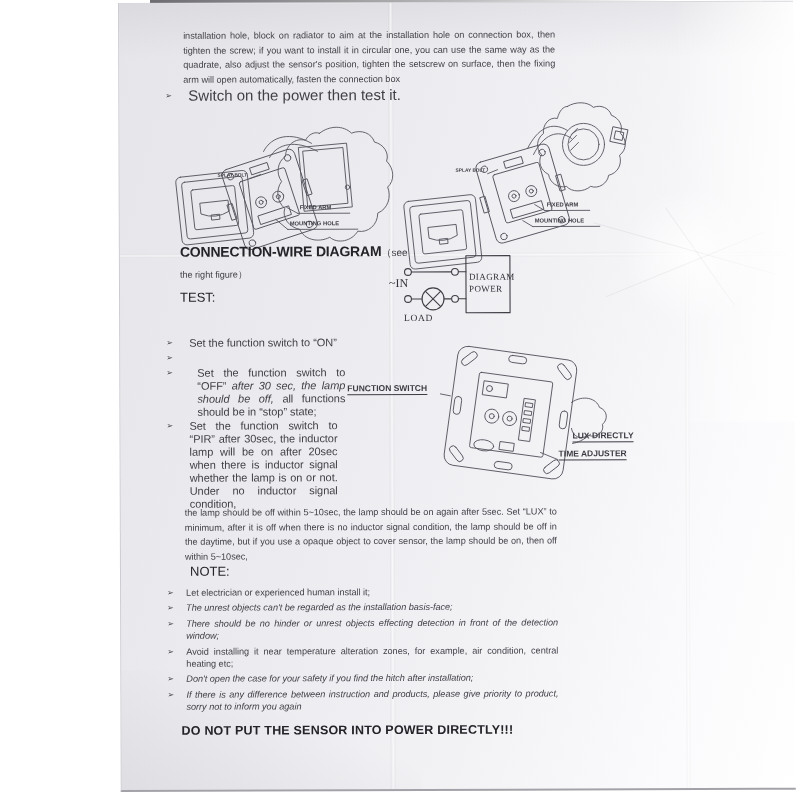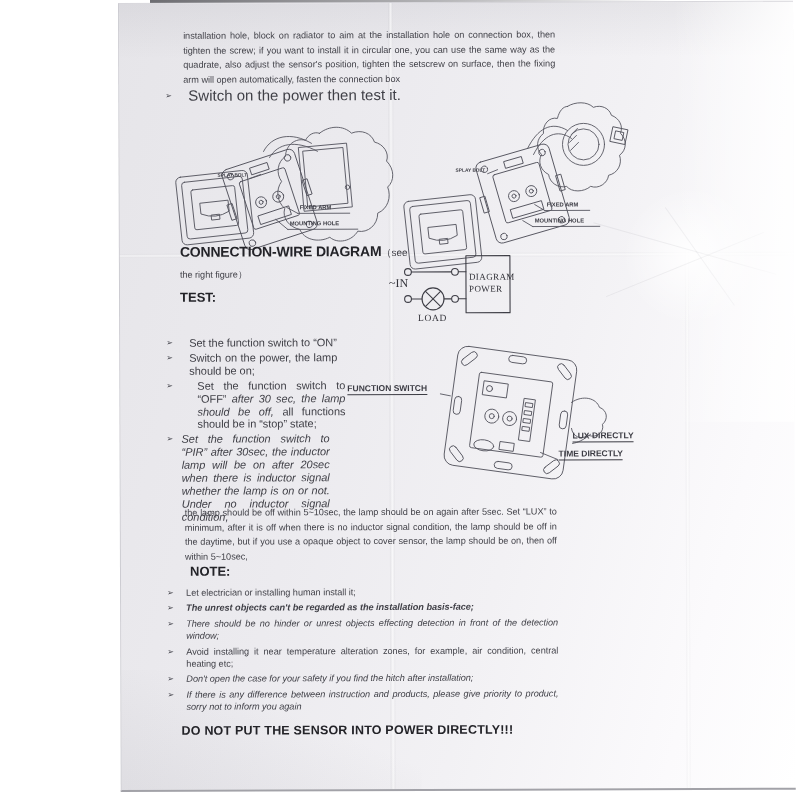--- a/index.html
+++ b/index.html
@@ -33,21 +33,21 @@
   .ray3{left:520px;top:254px;width:120px;transform:rotate(55deg);}
   .shade-bl{position:absolute;left:0;bottom:0;width:300px;height:120px;
     background:linear-gradient(to top right, rgba(120,120,130,.10), rgba(0,0,0,0) 60%);}
   .bright-r{position:absolute;right:0;top:0;width:120px;height:420px;
     background:linear-gradient(to left, rgba(255,255,255,.9), rgba(255,255,255,0));}
 
   .abs{position:absolute;}
   .body-text{font-size:9.2px;line-height:14.6px;letter-spacing:-0.05px;color:#3f3f46;text-align:justify;}
   .h-big{font-size:14px;font-weight:bold;color:#232328;letter-spacing:-0.2px;white-space:nowrap;}
   .h-paren{font-size:10px;font-weight:normal;color:#3f3f46;}
-  .h-mid{font-size:13px;font-weight:bold;color:#232328;}
+  .h-mid{font-size:13px;font-weight:normal;color:#232328;}
   .warning{font-size:12.5px;font-weight:bold;color:#232328;letter-spacing:.2px;white-space:nowrap;}
   .bullet-row{display:flex;align-items:flex-start;}
   .arrow{flex:0 0 11px;font-size:8px;color:#44444c;line-height:12.9px;transform:translateY(.5px);}
   .test-list .btext{width:148px;font-size:11px;line-height:12.9px;color:#3f3f46;text-align:justify;letter-spacing:-0.05px;}
   .test-list .bullet-row{margin-bottom:2px;}
   .note-list .btext{width:372px;font-size:9.2px;line-height:12.6px;color:#3f3f46;text-align:justify;letter-spacing:-0.05px;}
   .note-list .bullet-row{margin-bottom:2.5px;}
   .it{font-style:italic;}
   .fig-label{font-weight:bold;color:#3c3c44;white-space:nowrap;}
   .lbl-tiny{font-size:4.8px;}
@@ -214,67 +214,66 @@
   <span class="abs fig-label lbl-tiny" style="left:336px;top:165px;">SPLAY BOLT</span>
   <span class="abs fig-label lbl-small" style="left:427px;top:199px;">FIXED ARM</span>
   <span class="abs fig-label lbl-small" style="left:415px;top:215px;">MOUNTING HOLE</span>
 
   <div class="abs" style="left:60px;top:239px;">
     <span class="h-big">CONNECTION-WIRE DIAGRAM</span><span class="h-paren">（see</span>
   </div>
   <div class="abs body-text" style="left:60px;top:264px;white-space:nowrap;">the right figure）</div>
 
   <span class="abs serif-lbl" style="left:269px;top:273px;font-size:12px;">~IN</span>
-  <span class="abs serif-lbl" style="left:298px;top:310px;font-size:9.5px;letter-spacing:.6px;">LOAD</span>
+  <span class="abs serif-lbl" style="left:284px;top:310px;font-size:9.5px;letter-spacing:.6px;">LOAD</span>
   <div class="abs wire-box-text" style="left:349px;top:268px;width:40px;">
     <div>DIAGRAM</div>
     <div>POWER</div>
   </div>
 
   <div class="abs h-mid" style="left:60px;top:286px;">TEST:</div>
 
   <div class="abs test-list" style="left:46px;top:333px;">
     <div class="bullet-row">
       <span class="arrow">➢</span>
       <div class="btext" style="margin-left:12px;">Set the function switch to “ON”</div>
     </div>
     <div class="bullet-row">
       <span class="arrow">➢</span>
-      <div class="btext" style="margin-left:12px;">Switch on the power, the lamp should be on;</div>
     </div>
     <div class="bullet-row">
       <span class="arrow">➢</span>
       <div class="btext" style="margin-left:20px;">
         <span>Set the function switch to “OFF”</span>
         <span class="it">after 30 sec, the lamp should be off,</span>
         <span>all functions should be in “stop” state;</span>
       </div>
     </div>
     <div class="bullet-row">
       <span class="arrow">➢</span>
-      <div class="btext" style="margin-left:4px;font-style:italic;">Set the function switch to “PIR” after 30sec, the inductor lamp will be on after 20sec when there is inductor signal whether the lamp is on or not. Under no inductor signal condition,</div>
+      <div class="btext" style="margin-left:12px;">Set the function switch to “PIR” after 30sec, the inductor lamp will be on after 20sec when there is inductor signal whether the lamp is on or not. Under no inductor signal condition,</div>
     </div>
   </div>
 
   <div class="abs body-text" style="left:64px;top:502px;width:372px;line-height:14.7px;">the lamp should be off within 5~10sec, the lamp should be on again after 5sec. Set “LUX” to minimum, after it is off when there is no inductor signal condition, the lamp should be off in the daytime, but if you use a opaque object to cover sensor, the lamp should be on, then off within 5~10sec,</div>
 
   <span class="abs fig-label lbl-med" style="left:227px;top:380px;">FUNCTION SWITCH</span>
   <span class="abs fig-label lbl-med" style="left:452px;top:428px;">LUX DIRECTLY</span>
-  <span class="abs fig-label lbl-med" style="left:438px;top:446px;">TIME DIRECTLY</span>
+  <span class="abs fig-label lbl-med" style="left:438px;top:446px;">TIME ADJUSTER</span>
 
   <div class="abs h-mid" style="left:60px;top:560px;margin-left:9px;">NOTE:</div>
 
   <div class="abs note-list" style="left:46px;top:583px;">
     <div class="bullet-row">
       <span class="arrow">➢</span>
-      <div class="btext" style="margin-left:8px;">Let electrician or installing human install it;</div>
-    </div>
-    <div class="bullet-row">
-      <span class="arrow">➢</span>
-      <div class="btext it" style="margin-left:8px;font-weight:bold;">The unrest objects can't be regarded as the installation basis-face;</div>
+      <div class="btext" style="margin-left:8px;">Let electrician or experienced human install it;</div>
+    </div>
+    <div class="bullet-row">
+      <span class="arrow">➢</span>
+      <div class="btext it" style="margin-left:8px;">The unrest objects can't be regarded as the installation basis-face;</div>
     </div>
     <div class="bullet-row">
       <span class="arrow">➢</span>
       <div class="btext it" style="margin-left:8px;">There should be no hinder or unrest objects effecting detection in front of the detection window;</div>
     </div>
     <div class="bullet-row">
       <span class="arrow">➢</span>
       <div class="btext" style="margin-left:8px;">Avoid installing it near temperature alteration zones, for example, air condition, central heating etc;</div>
     </div>
     <div class="bullet-row">

